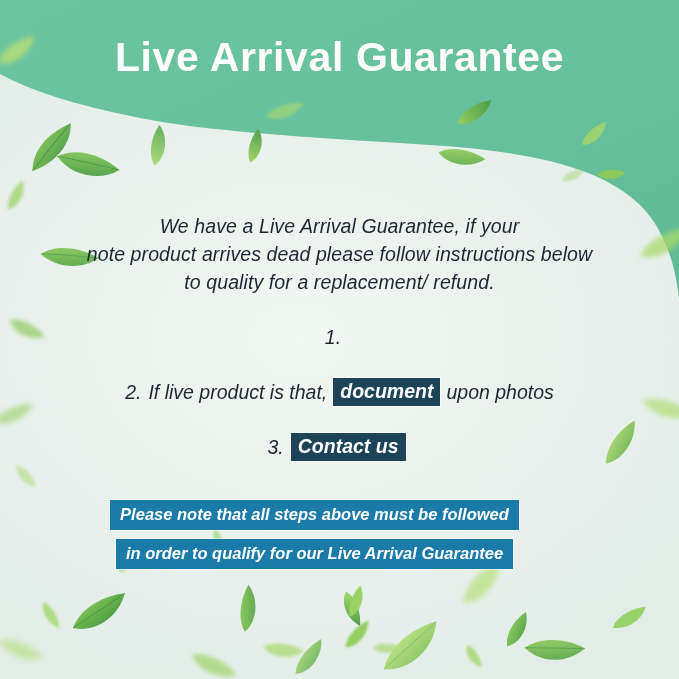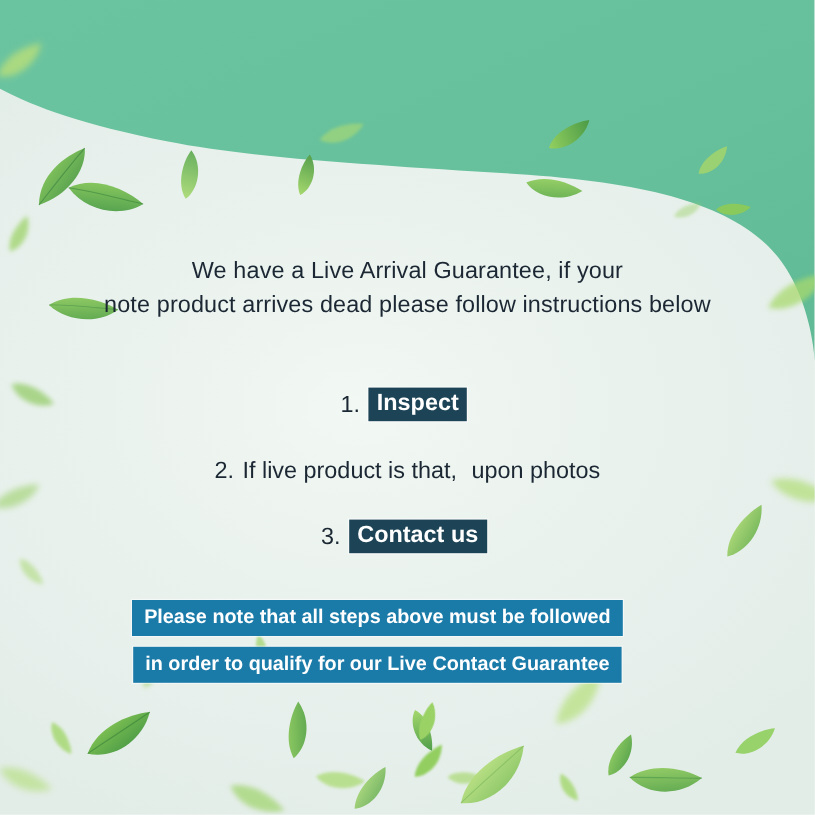--- a/index.html
+++ b/index.html
@@ -53,20 +53,21 @@
     pointer-events: none;
   }
   .leaf svg { display: block; overflow: visible; }
   
   .content {
     position: absolute;
     left: 0;
     top: 0;
     width: 679px;
     height: 679px;
+    font-style: italic;
   }
   .intro {
     position: absolute;
     left: 50px;
     top: 212px;
     width: 579px;
     text-align: center;
     color: #1b2733;
     font-size: 19.5px;
     line-height: 28px;
@@ -138,20 +139,21 @@
           <stop offset="60%" stop-color="#66c09b"></stop>
           <stop offset="100%" stop-color="#5fba95"></stop>
         </linearGradient>
       </defs>
       <path d="M0,0 L679,0 L679,300
                C679,300 676,240 640,205
                C604,170 540,152 430,145
                C320,138 210,132 140,118
                C70,104 30,90 0,74 Z" fill="url(#greenGrad)"></path>
     </svg>
+    <div class="banner-title">Live Arrival Guarantee</div>
   </div>
 
   <div class="leaf" style="left:22px; top:133px; transform:rotate(-28deg); opacity:.95;">
     <svg width="60" height="30" viewBox="0 0 60 30">
       <defs>
           <linearGradient id="lg1" x1="0" y1="0" x2="1" y2="1">
             <stop offset="0%" stop-color="#8fce5a"></stop>
             <stop offset="100%" stop-color="#3f9142"></stop>
           </linearGradient>
         </defs>
@@ -435,45 +437,46 @@
     <svg width="24" height="12" viewBox="0 0 24 12">
       <path d="M1,8 C6,1 17,0 23,2 C17,11 6,12 1,8 Z" fill="#9ed36a"></path>
     </svg>
   </div>
 
   <div class="content">
 
     <div class="intro">
       <span class="line">We have a Live Arrival Guarantee, if your</span>
       <span class="line">note product arrives dead please follow instructions below</span>
+      <span class="line">to quality for a replacement/ refund.</span>
     </div>
 
     <div class="steps">
 
       <div class="step">
         <span class="step-num">1.</span>
-        <span class="hl">Inspect</span>
         <span class="sp"></span>
       </div>
 
       <div class="step">
         <span class="step-num">2.</span>
         <span class="step-text">If live product is that,</span>
         <span class="sp"></span>
+        <span class="hl">document</span>
         <span class="sp"></span>
         <span class="step-text">upon photos</span>
       </div>
 
       <div class="step">
         <span class="step-num">3.</span>
         <span class="hl">Contact us</span>
         <span class="sp"></span>
       </div>
 
     </div>
 
     <div class="notes">
       <div class="note">Please note that all steps above must be followed</div>
-      <div class="note">in order to qualify for our Live Contact Guarantee</div>
+      <div class="note">in order to qualify for our Live Arrival Guarantee</div>
     </div>
 
   </div>
 </div>
 
 </body></html>

